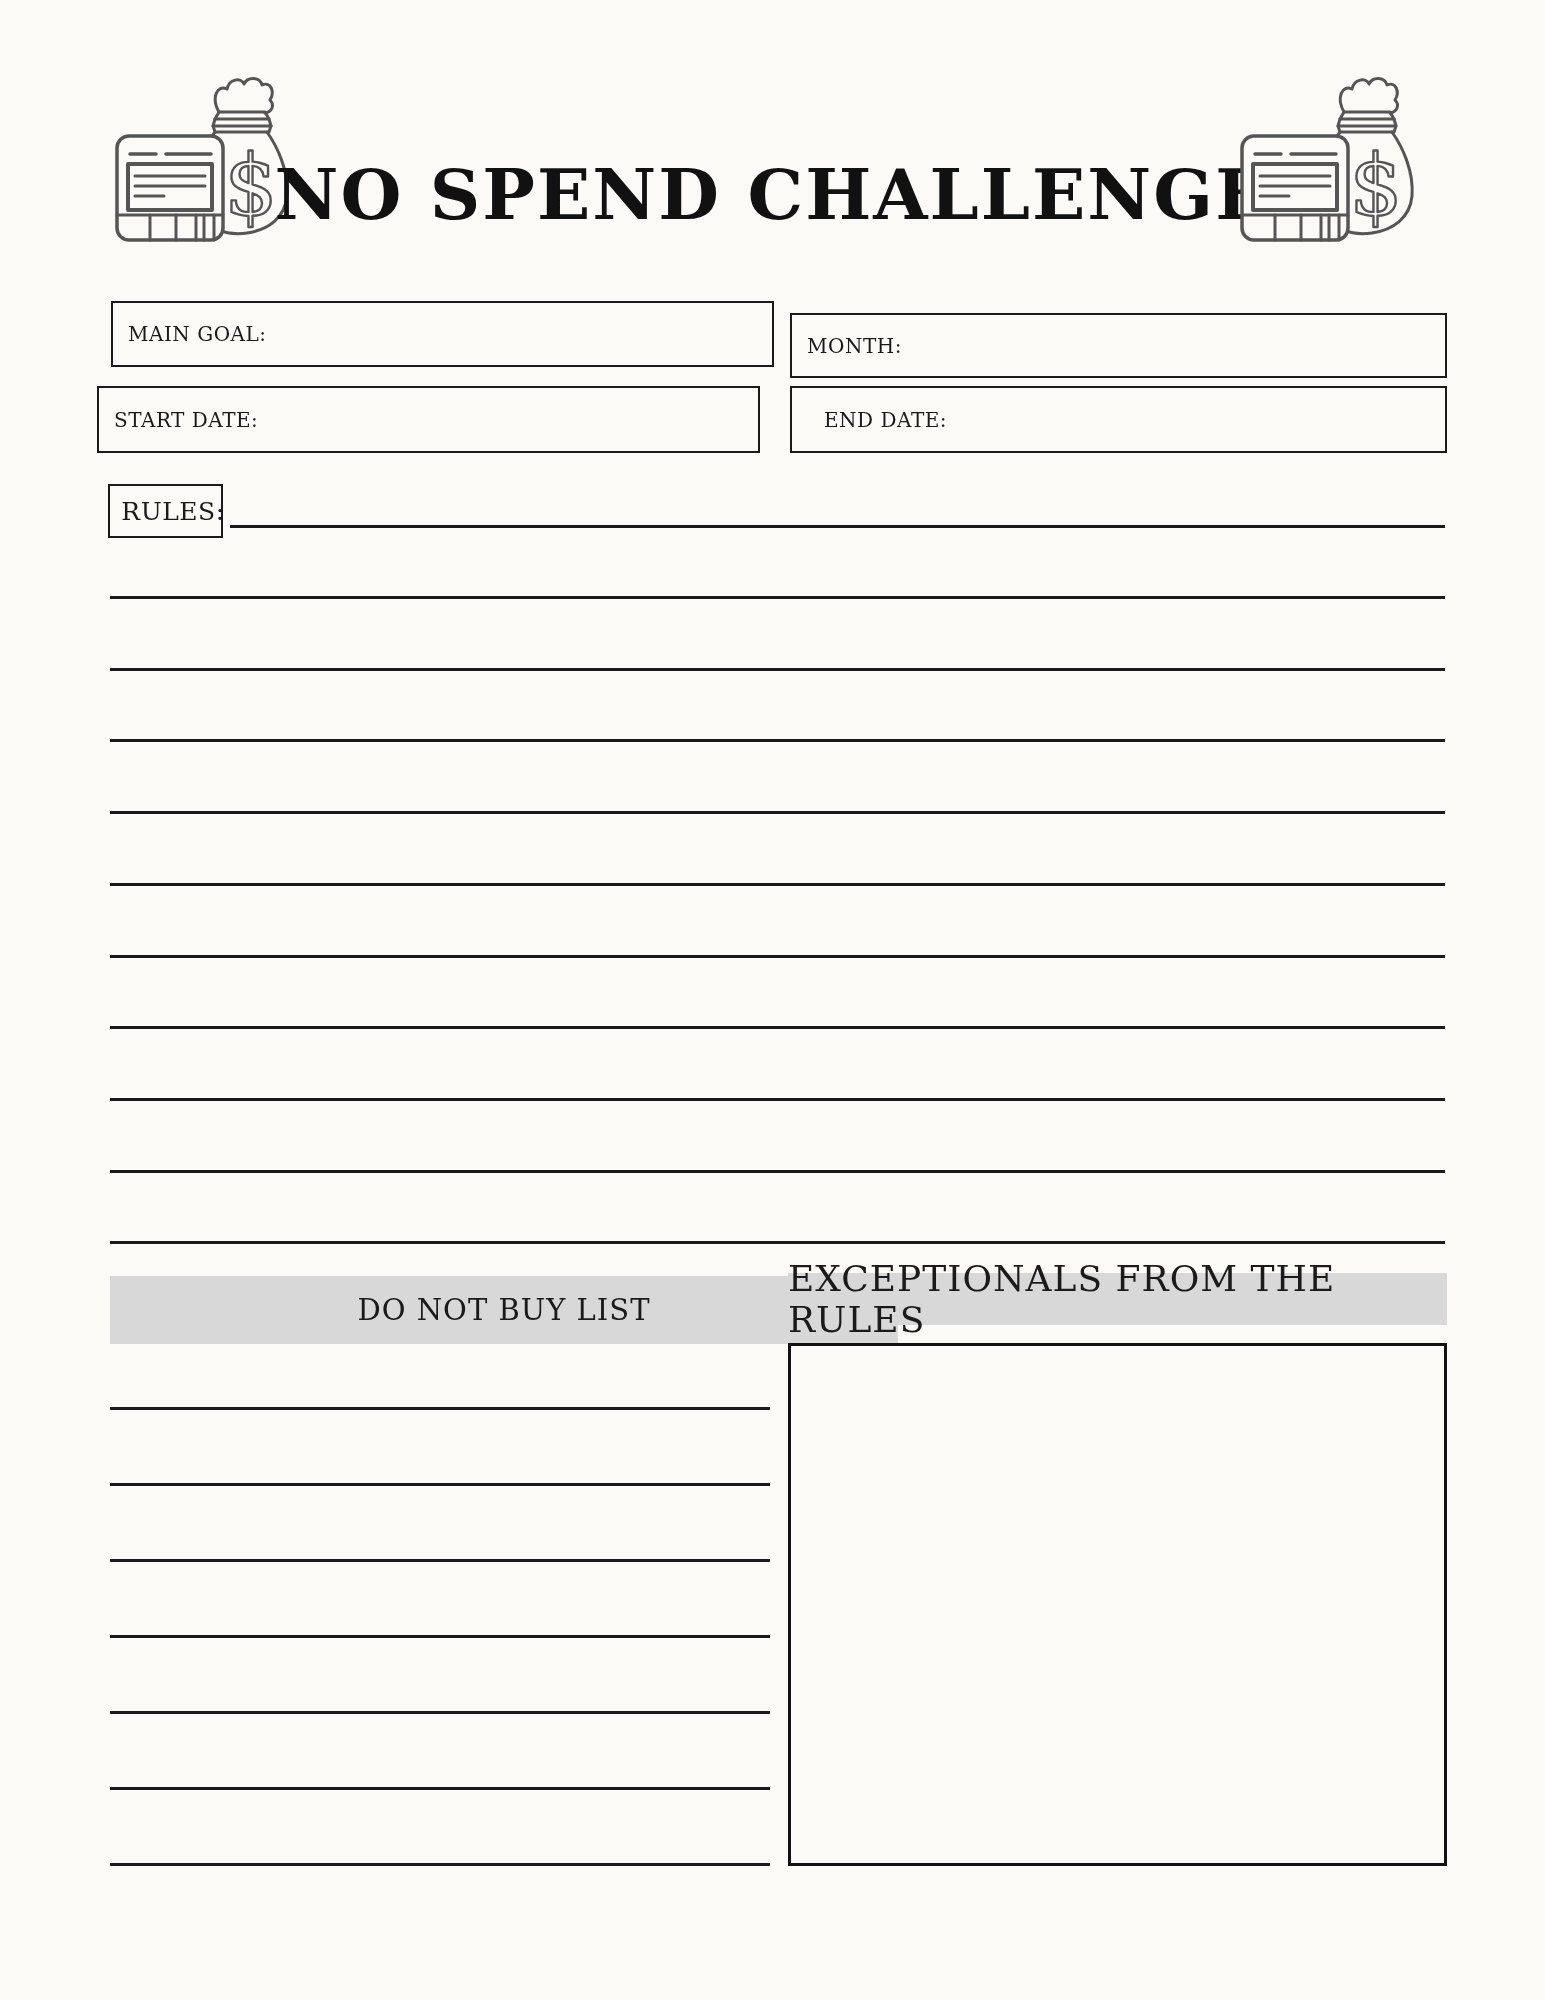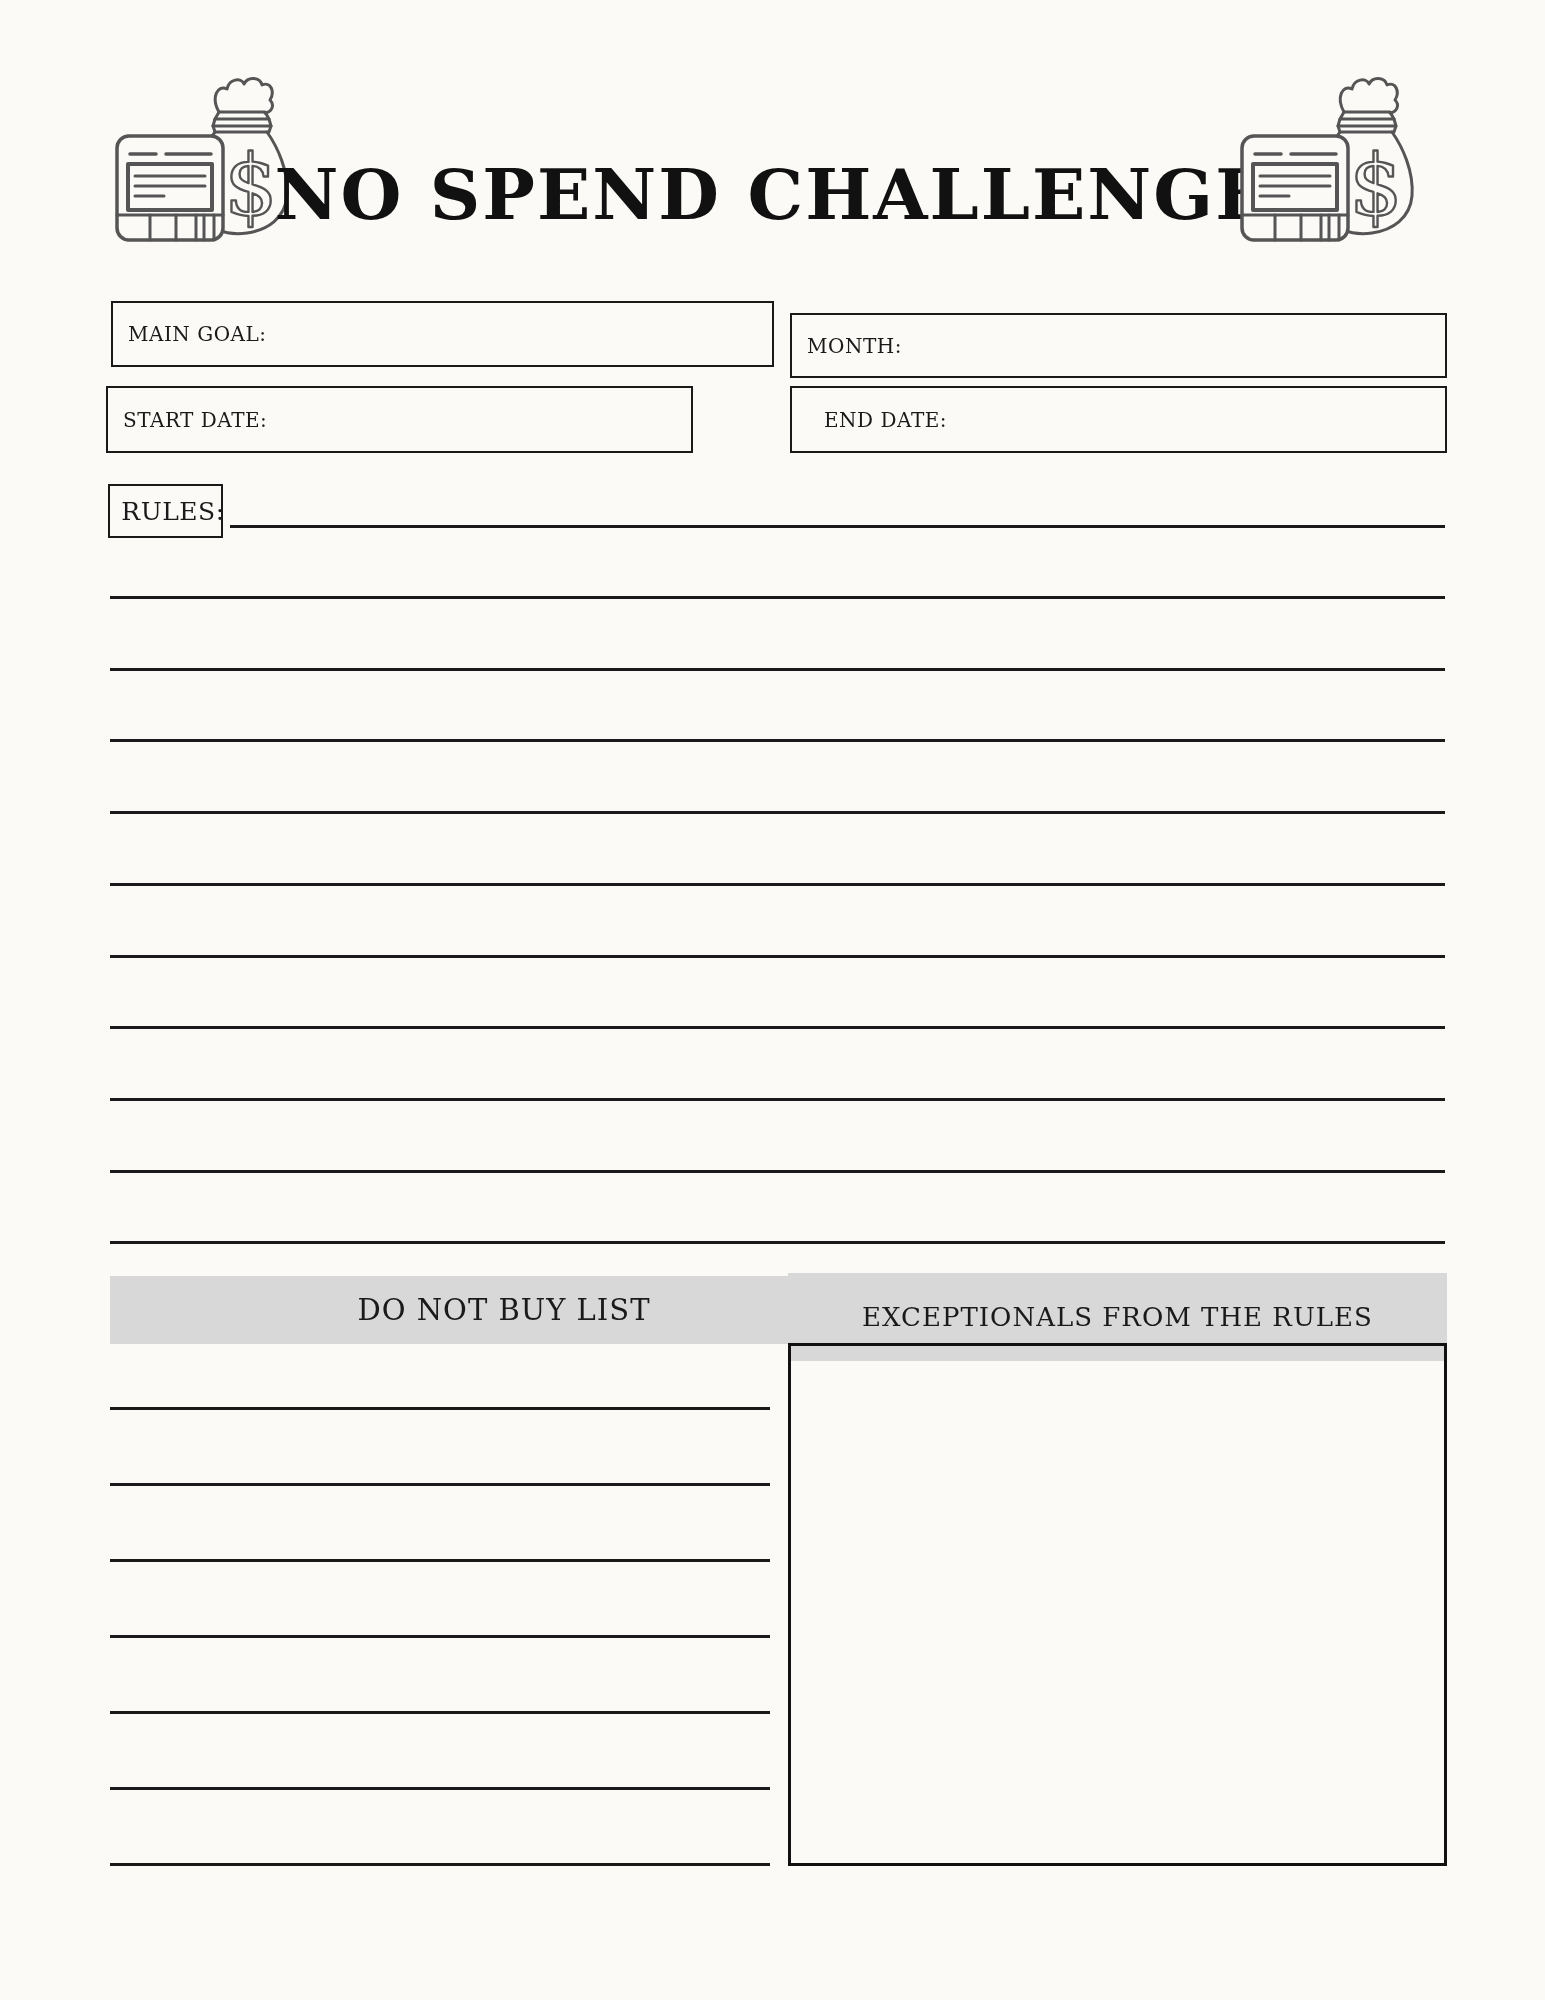--- a/index.html
+++ b/index.html
@@ -36,21 +36,21 @@
   .fieldbox{
     border:2.5px solid var(--ink);
     display:flex;align-items:center;
     font-size:20px;
     background:transparent;
     box-sizing:border-box;
   }
   .fieldbox .lbl{padding-left:15px;letter-spacing:0.5px;}
   .fb-main  {left:111px;top:301px;width:663px;height:66px;}
   .fb-month {left:790px;top:313px;width:657px;height:65px;}
-  .fb-start {left:106px;top:386px;width:587px;height:67px;}
+  .fb-start {left:97px;top:386px;width:663px;height:67px;}
   .fb-end   {left:790px;top:386px;width:657px;height:67px;padding-left:17px;}
   
   .rules-label-box{
     left:108px;top:484px;width:115px;height:54px;
     border:2px solid var(--ink);
     display:flex;align-items:center;justify-content:center;
     font-size:25px;letter-spacing:0.5px;
     box-sizing:border-box;
     padding-left:15px;
   }
@@ -59,21 +59,21 @@
   .dnb-lines{left:110px;top:1407px;width:660px;height:462px;}
   .hline{position:absolute;left:0;right:0;height:3px;background:var(--ink);}
   
   .colhead{
     background:var(--bar);
     display:flex;align-items:center;justify-content:center;
     letter-spacing:1px;
     box-sizing:border-box;
   }
   .dnb-head{left:110px;top:1276px;width:788px;height:68px;font-size:29px;}
-  .exc-head{left:788px;top:1273px;width:659px;height:88px;font-size:26px;}
+  .exc-head{left:788px;top:1273px;width:659px;height:52px;font-size:36px;}
   .exc-box{
     left:788px;top:1343px;width:659px;height:523px;
     border:3px solid #111;
     box-sizing:border-box;
     background:transparent;
   }
 </style>
 </head>
 <body>
 

